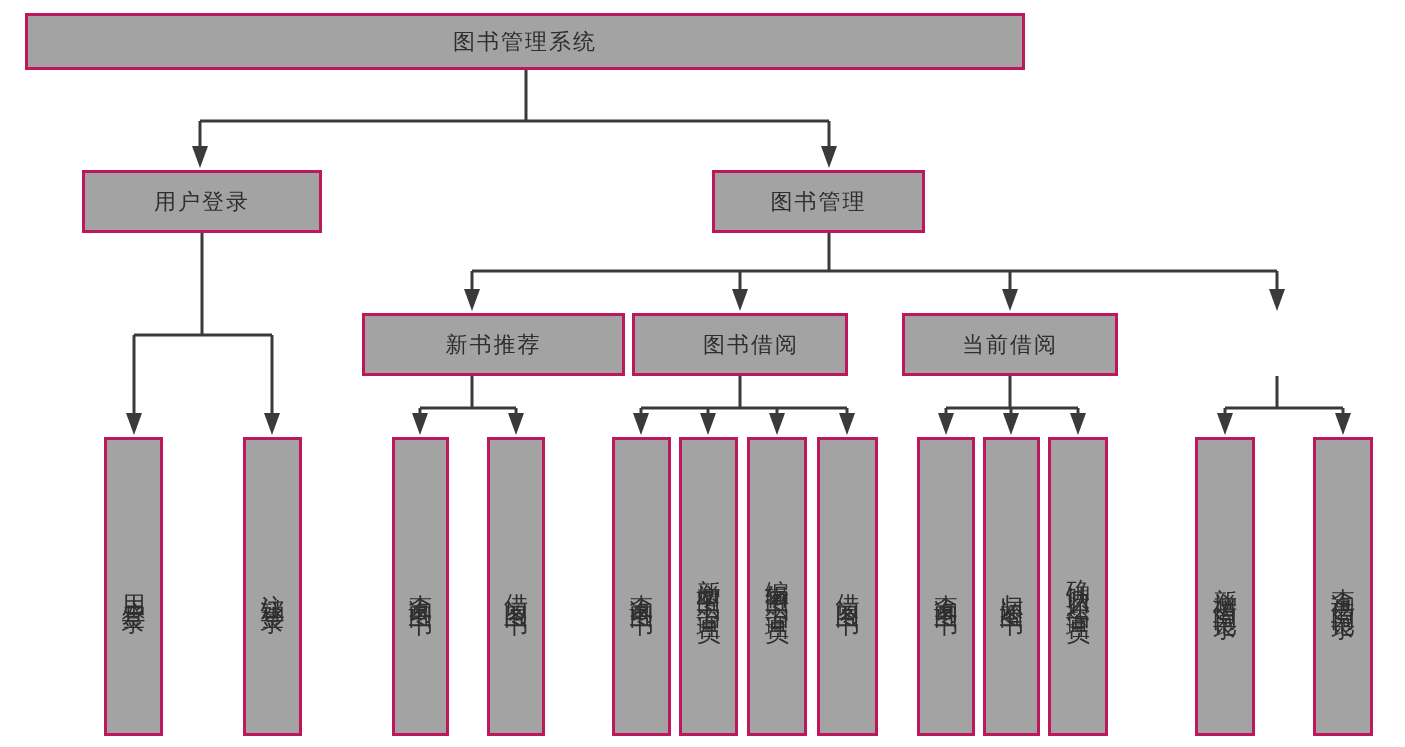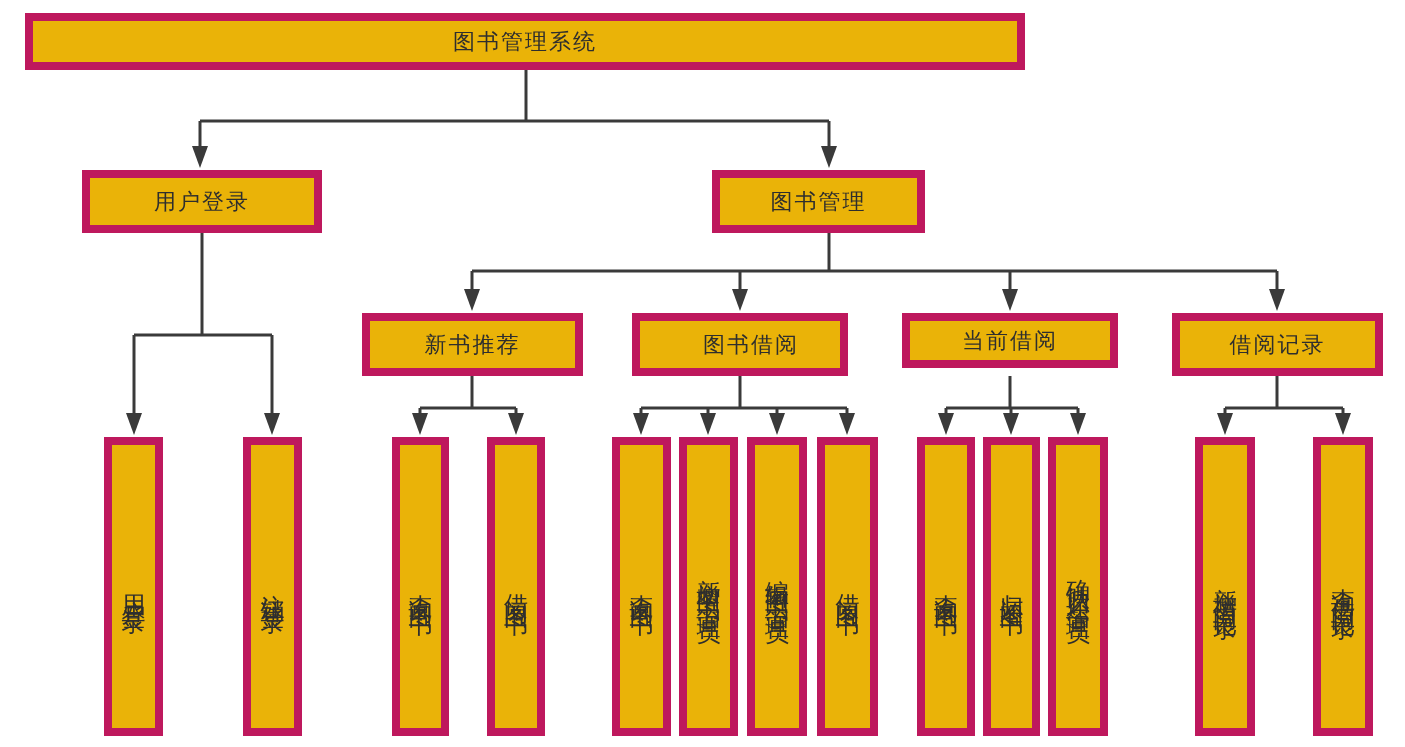--- a/index.html
+++ b/index.html
@@ -21,22 +21,22 @@
     position: absolute;
     left: 0;
     top: 0;
     width: 1405px;
     height: 747px;
     pointer-events: none;
   }
   .node {
     position: absolute;
     box-sizing: border-box;
-    background: #eab308;
-    border: 8px solid #be185d;
+    background: #a3a3a3;
+    border: 3px solid #be185d;
     display: flex;
     align-items: center;
     justify-content: center;
     color: #2e2e2e;
   }
   .node.h {
     font-size: 22px;
     letter-spacing: 2px;
     white-space: nowrap;
   }
@@ -47,23 +47,23 @@
     writing-mode: vertical-rl;
     text-orientation: mixed;
     letter-spacing: 6px;
     line-height: 1;
     white-space: nowrap;
   }
   
   .n-root            { left: 25px;   top: 13px;  width: 1000px; height: 57px; }
   .n-user-login      { left: 82px;   top: 170px; width: 240px;  height: 63px; }
   .n-book-mgmt       { left: 712px;  top: 170px; width: 213px;  height: 63px; }
-  .n-new-book-rec    { left: 362px;  top: 313px; width: 221px;  height: 63px; }
+  .n-new-book-rec    { left: 362px;  top: 313px; width: 263px;  height: 63px; }
   .n-book-borrow     { left: 632px;  top: 313px; width: 216px;  height: 63px; padding-left: 22px; }
-  .n-current-borrow  { left: 902px;  top: 313px; width: 216px;  height: 55px; }
+  .n-current-borrow  { left: 902px;  top: 313px; width: 216px;  height: 63px; }
   .n-borrow-record   { left: 1172px; top: 313px; width: 211px;  height: 63px; }
   
   .leaf { top: 437px; height: 299px; }
   .n-leaf-0  { left: 104px;  width: 59px; }
   .n-leaf-1  { left: 243px;  width: 59px; }
   .n-leaf-2  { left: 392px;  width: 57px; }
   .n-leaf-3  { left: 487px;  width: 58px; }
   .n-leaf-4  { left: 612px;  width: 59px; }
   .n-leaf-5  { left: 679px;  width: 59px; }
   .n-leaf-6  { left: 747px;  width: 60px; }
@@ -169,23 +169,20 @@
 
   <div class="node h n-new-book-rec">
     <span>新书推荐</span>
   </div>
   <div class="node h n-book-borrow">
     <span>图书借阅</span>
   </div>
   <div class="node h n-current-borrow">
     <span>当前借阅</span>
   </div>
-  <div class="node h n-borrow-record">
-    <span>借阅记录</span>
-  </div>
 
   <div class="node v leaf n-leaf-0">
     <span class="vtext">用户登录</span>
   </div>
   <div class="node v leaf n-leaf-1">
     <span class="vtext">注销登录</span>
   </div>
   <div class="node v leaf n-leaf-2">
     <span class="vtext">查询图书</span>
   </div>

